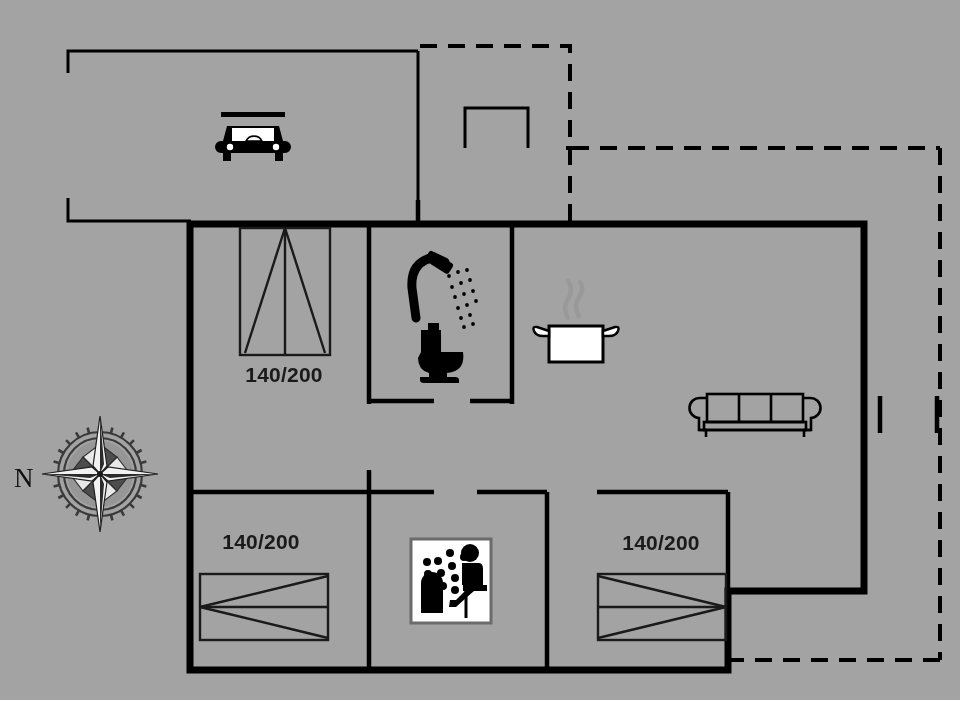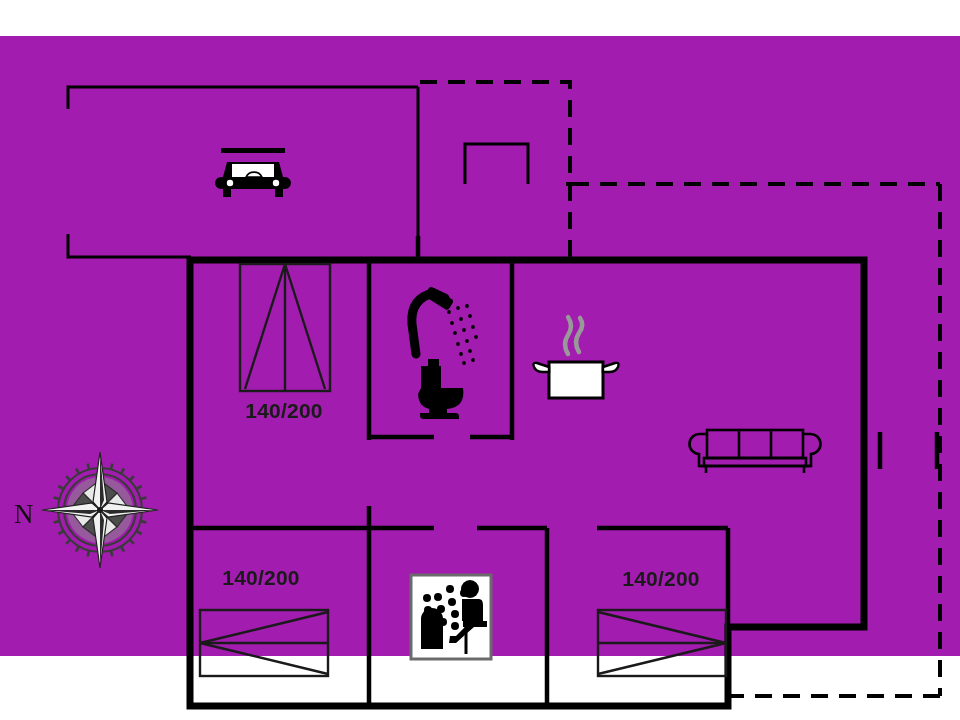--- a/index.html
+++ b/index.html
@@ -9,23 +9,22 @@
   }
   body {
     width: 960px;
     height: 720px;
     font-family: "Liberation Sans", sans-serif;
     overflow: hidden;
   }
   #plan-root {
     position: relative;
     width: 960px;
-    height: 620px;
-    background: #a21caf;
-    margin-top: 36px;
+    height: 700px;
+    background: #a3a3a3;
   }
   #plan-svg {
     position: absolute;
     left: 0;
     top: 0;
     width: 960px;
     height: 720px;
   }
   .dim-label {
     font-family: "Liberation Sans", sans-serif;

